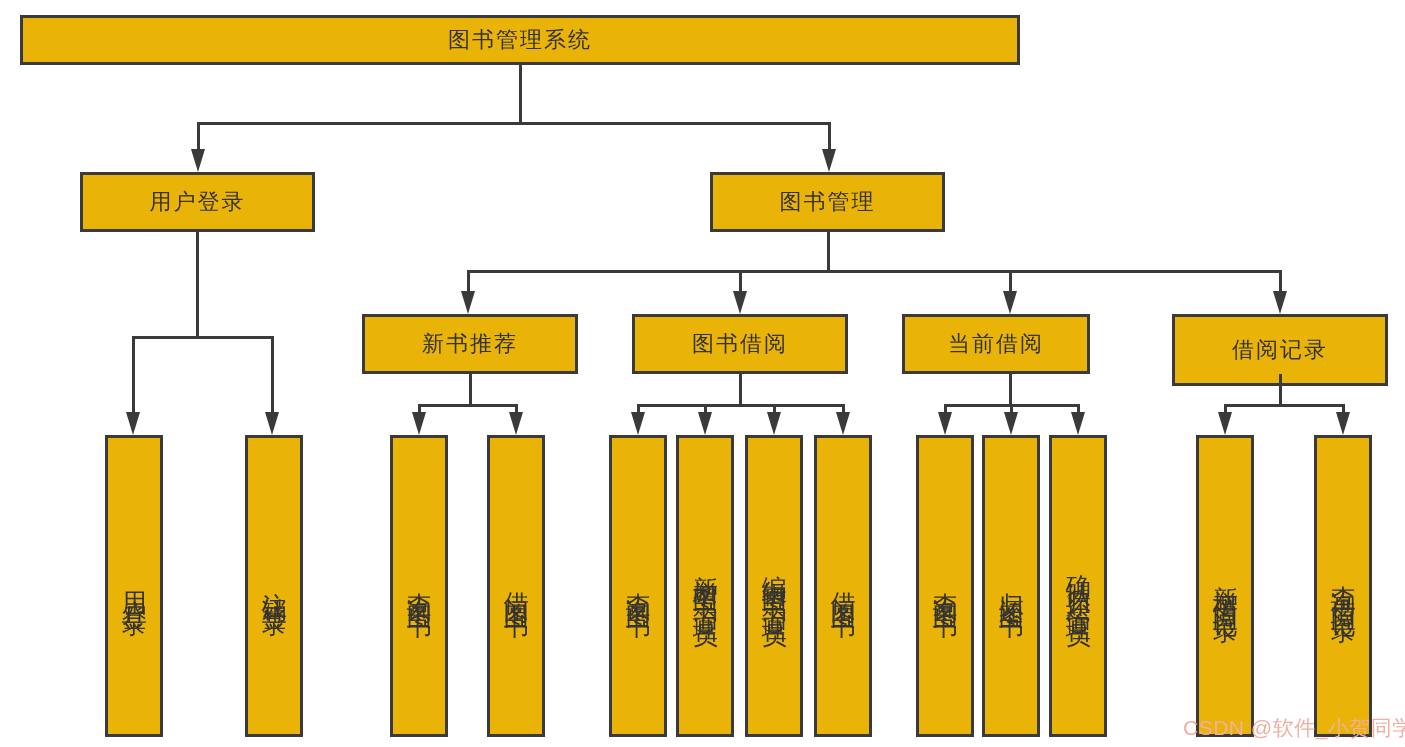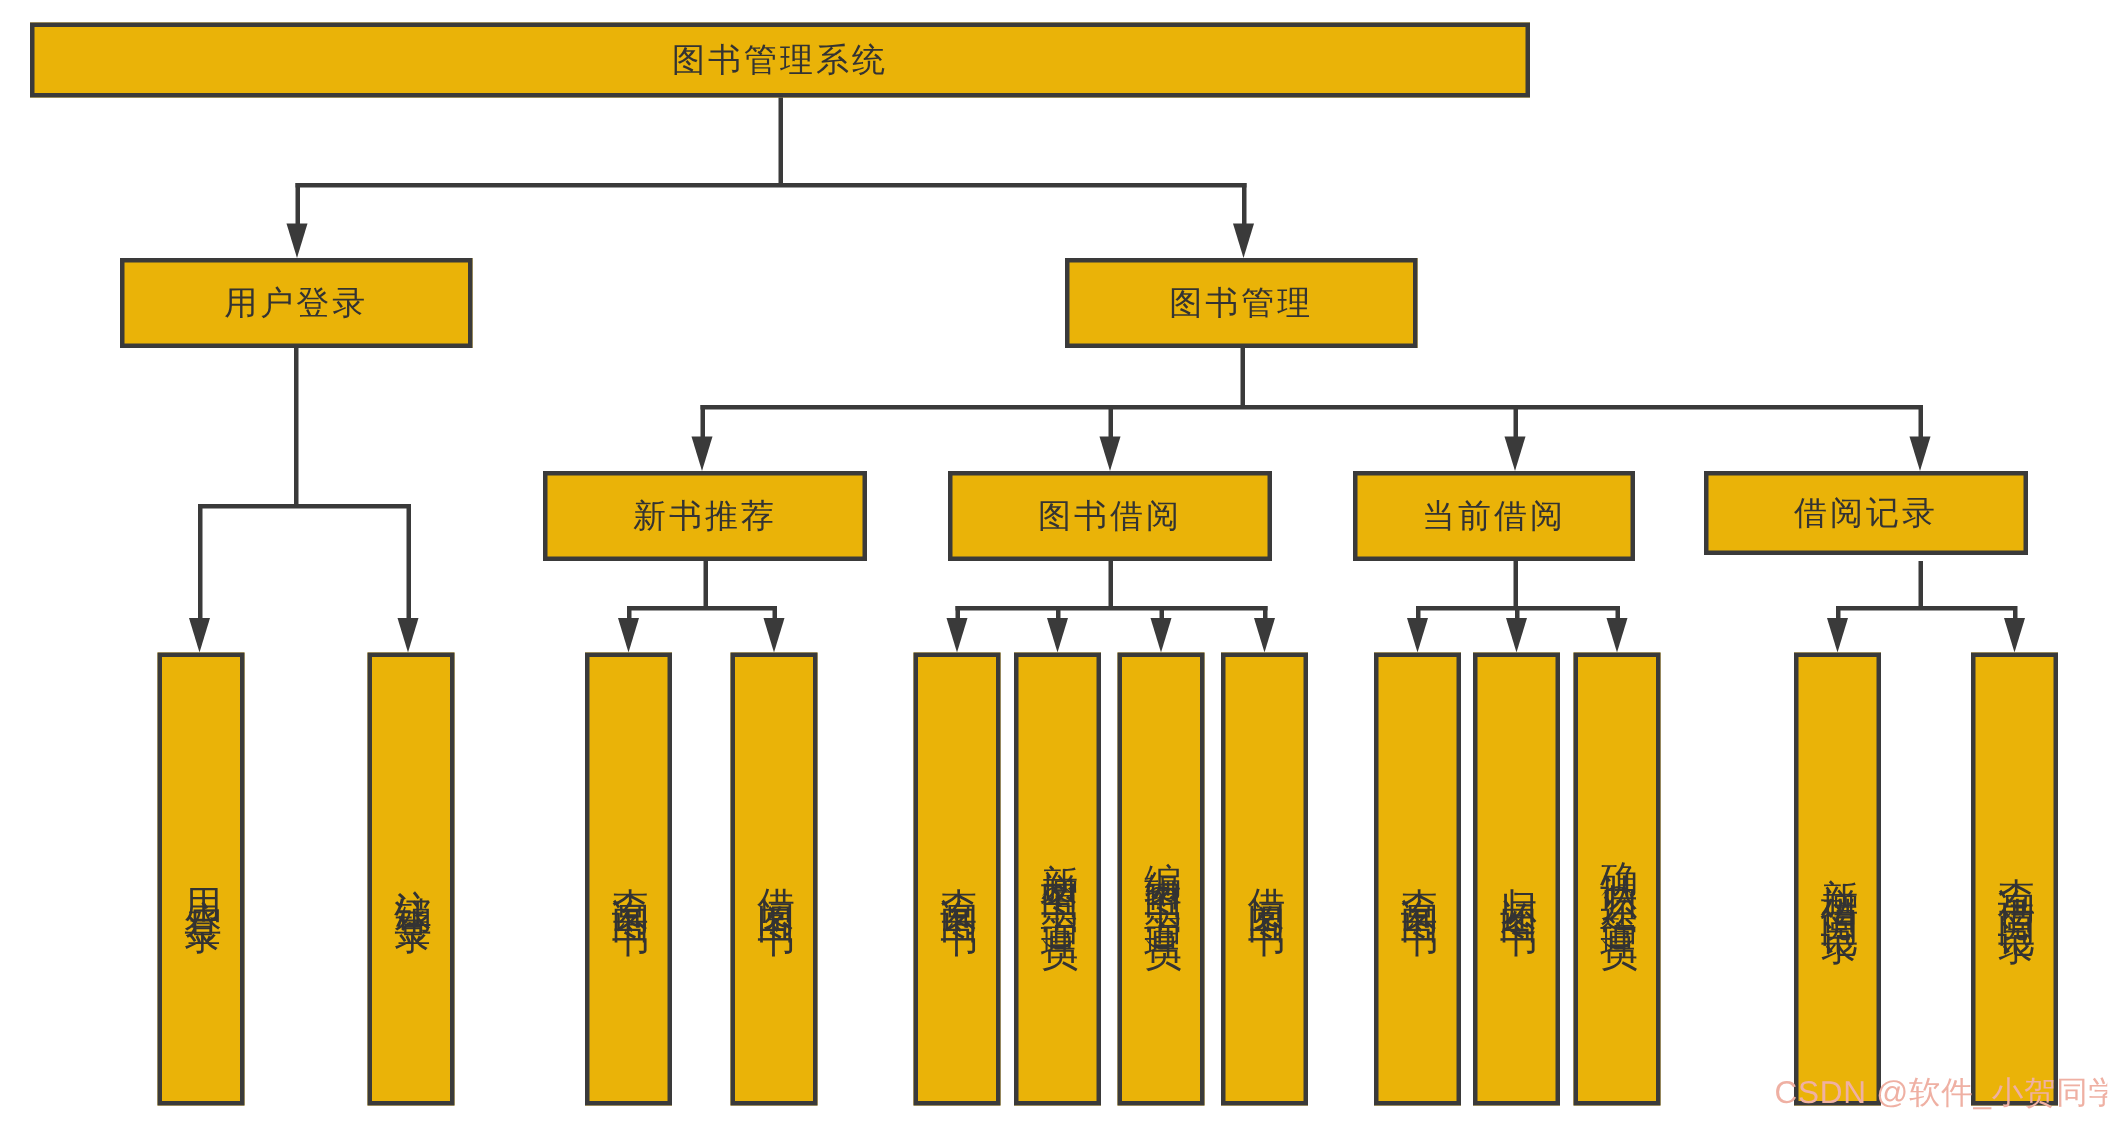--- a/index.html
+++ b/index.html
@@ -73,21 +73,21 @@
 
   <div class="box h-box" style="left:632px;top:314px;width:216px;height:60px">
     <span>图书借阅</span>
   </div>
   <div class="box h-box" style="left:362px;top:314px;width:216px;height:60px">
     <span>新书推荐</span>
   </div>
   <div class="box h-box" style="left:902px;top:314px;width:188px;height:60px">
     <span>当前借阅</span>
   </div>
-  <div class="box h-box" style="left:1136px;top:314px;width:216px;height:56px">
+  <div class="box h-box" style="left:1172px;top:314px;width:216px;height:72px">
     <span>借阅记录</span>
   </div>
 
   <div class="vline" style="left:469px;top:374px;height:32px"></div>
   <div class="hline" style="left:418px;top:404px;width:100px"></div>
   <div class="vline" style="left:418px;top:404px;height:10px"></div>
   <div class="arrow" style="left:412px;top:412px"></div>
   <div class="vline" style="left:515px;top:404px;height:10px"></div>
   <div class="arrow" style="left:509px;top:412px"></div>
 

